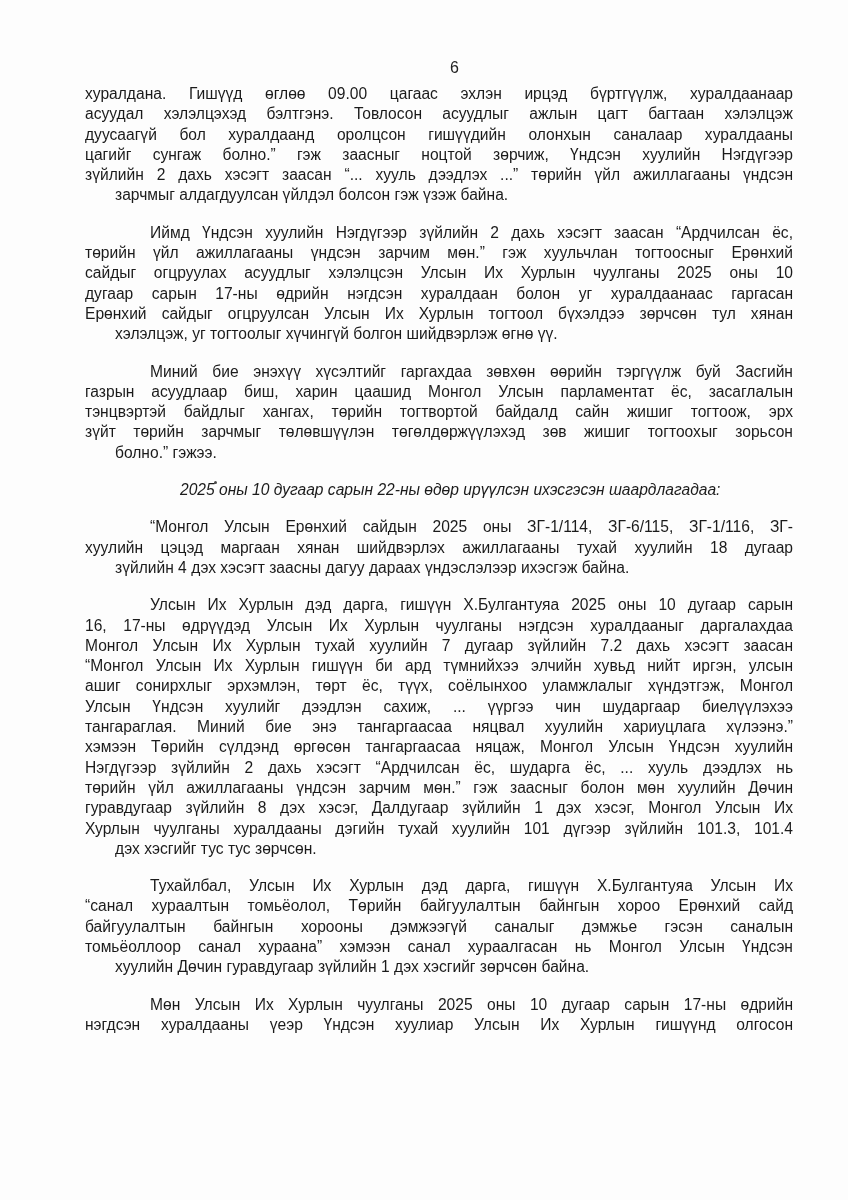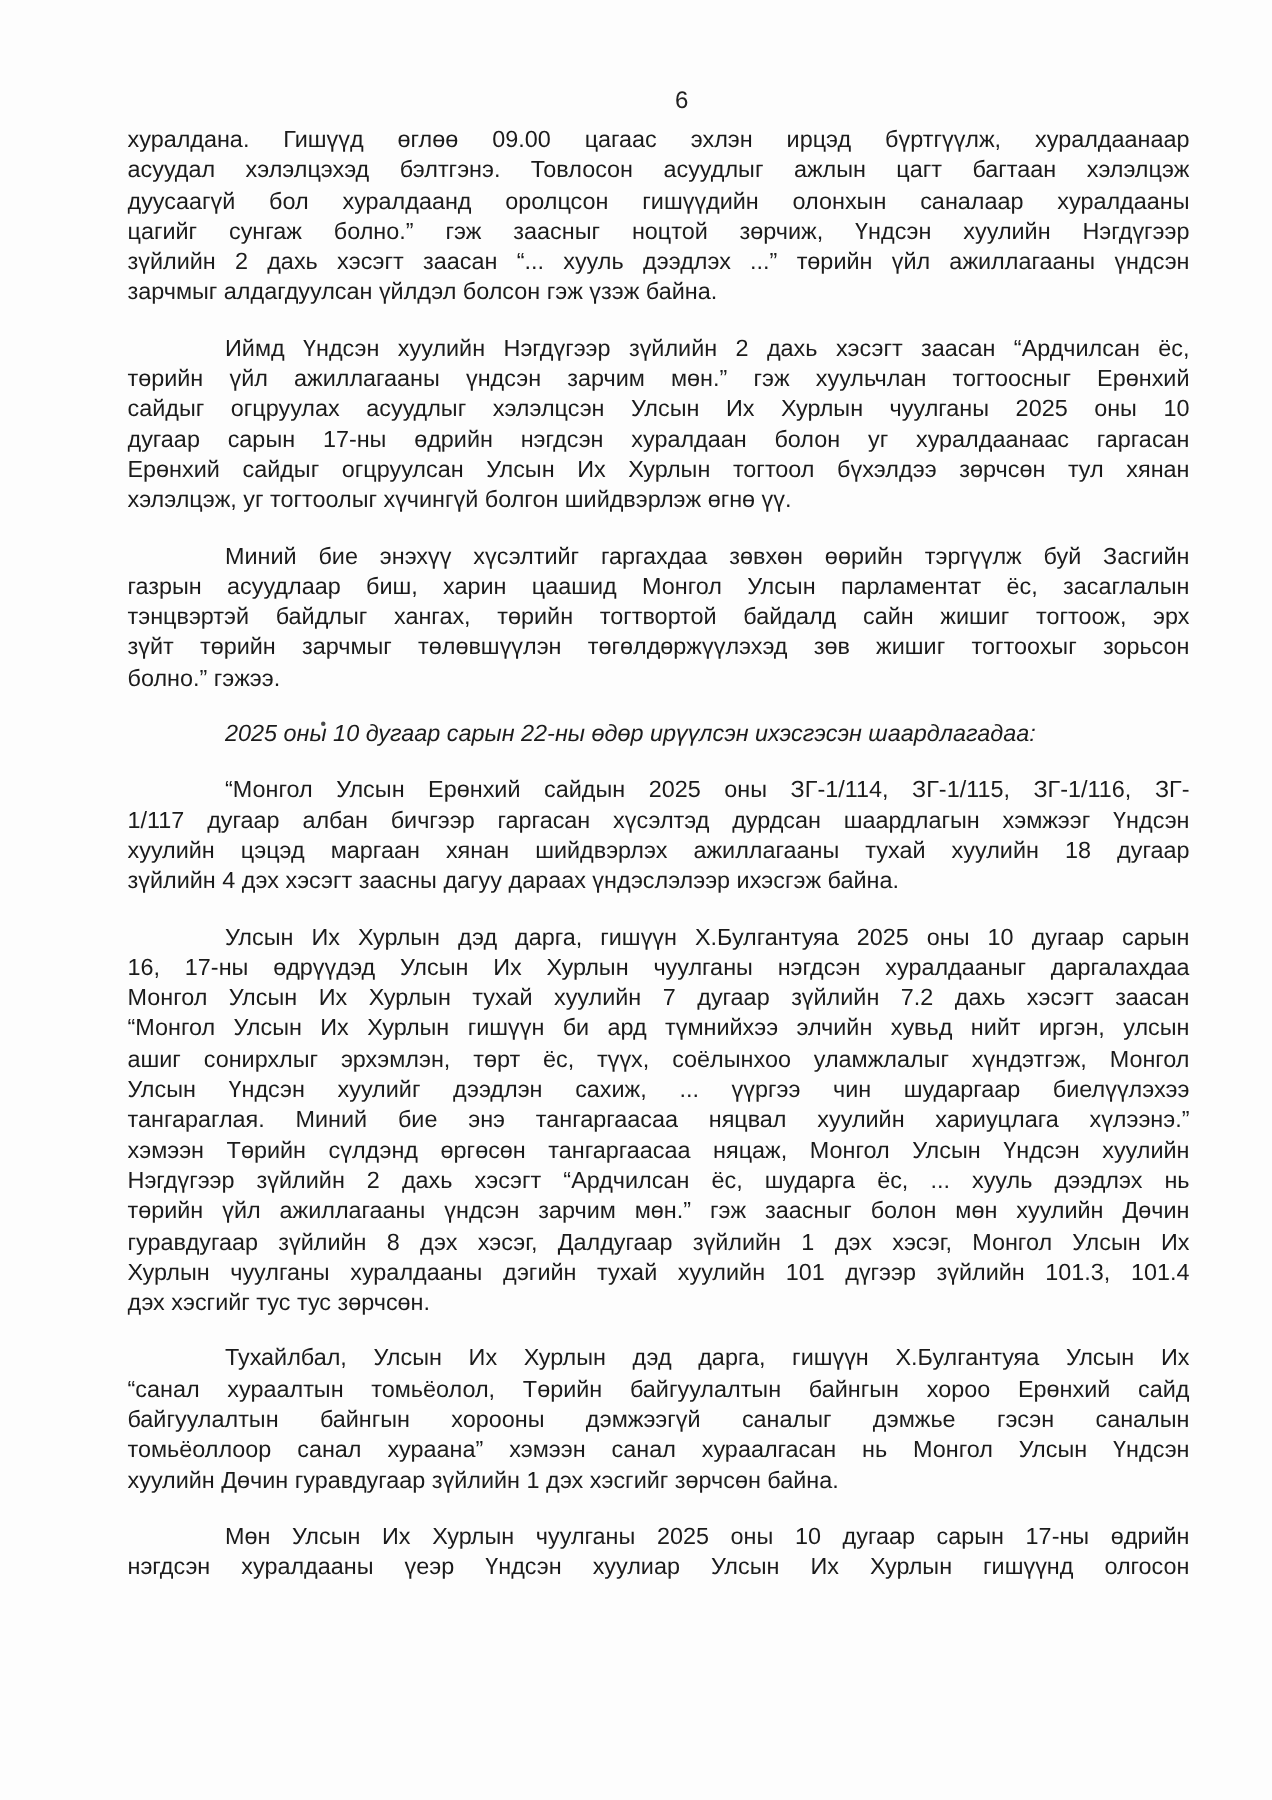--- a/index.html
+++ b/index.html
@@ -37,20 +37,21 @@
     overflow: hidden;
     font-size: 15.6px;
     line-height: 20.3px;
     text-align: justify;
     text-align-last: justify;
     white-space: normal;
   }
   .ln-last {
     text-align: right;
     text-align-last: left;
+    margin-left: 30px;
   }
   .ln-indent {
     text-indent: 65px;
   }
   .italic-heading .ln {
     font-style: italic;
   }
   .scan-speck {
     position: absolute;
     left: 214px;
@@ -88,22 +89,21 @@
         <div class="ln ln-indent">Миний бие энэхүү хүсэлтийг гаргахдаа зөвхөн өөрийн тэргүүлж буй Засгийн</div>
         <div class="ln">газрын асуудлаар биш, харин цаашид Монгол Улсын парламентат ёс, засаглалын</div>
         <div class="ln">тэнцвэртэй байдлыг хангах, төрийн тогтвортой байдалд сайн жишиг тогтоож, эрх</div>
         <div class="ln">зүйт төрийн зарчмыг төлөвшүүлэн төгөлдөржүүлэхэд зөв жишиг тогтоохыг зорьсон</div>
         <div class="ln ln-last">болно.” гэжээ.</div>
       </div>
       <div class="para italic-heading">
         <div class="ln ln-last ln-indent">2025 оны 10 дугаар сарын 22-ны өдөр ирүүлсэн ихэсгэсэн шаардлагадаа:</div>
       </div>
       <div class="para body">
-        <div class="ln ln-indent">“Монгол Улсын Ерөнхий сайдын 2025 оны ЗГ-1/114, ЗГ-1/115, ЗГ-1/116, ЗГ-</div>
-        <div class="ln">1/117 дугаар албан бичгээр гаргасан хүсэлтэд дурдсан шаардлагын хэмжээг Үндсэн</div>
+        <div class="ln ln-indent">“Монгол Улсын Ерөнхий сайдын 2025 оны ЗГ-1/114, ЗГ-6/115, ЗГ-1/116, ЗГ-</div>
         <div class="ln">хуулийн цэцэд маргаан хянан шийдвэрлэх ажиллагааны тухай хуулийн 18 дугаар</div>
         <div class="ln ln-last">зүйлийн 4 дэх хэсэгт заасны дагуу дараах үндэслэлээр ихэсгэж байна.</div>
       </div>
       <div class="para body">
         <div class="ln ln-indent">Улсын Их Хурлын дэд дарга, гишүүн Х.Булгантуяа 2025 оны 10 дугаар сарын</div>
         <div class="ln">16, 17-ны өдрүүдэд Улсын Их Хурлын чуулганы нэгдсэн хуралдааныг даргалахдаа</div>
         <div class="ln">Монгол Улсын Их Хурлын тухай хуулийн 7 дугаар зүйлийн 7.2 дахь хэсэгт заасан</div>
         <div class="ln">“Монгол Улсын Их Хурлын гишүүн би ард түмнийхээ элчийн хувьд нийт иргэн, улсын</div>
         <div class="ln">ашиг сонирхлыг эрхэмлэн, төрт ёс, түүх, соёлынхоо уламжлалыг хүндэтгэж, Монгол</div>
         <div class="ln">Улсын Үндсэн хуулийг дээдлэн сахиж, ... үүргээ чин шударгаар биелүүлэхээ</div>

